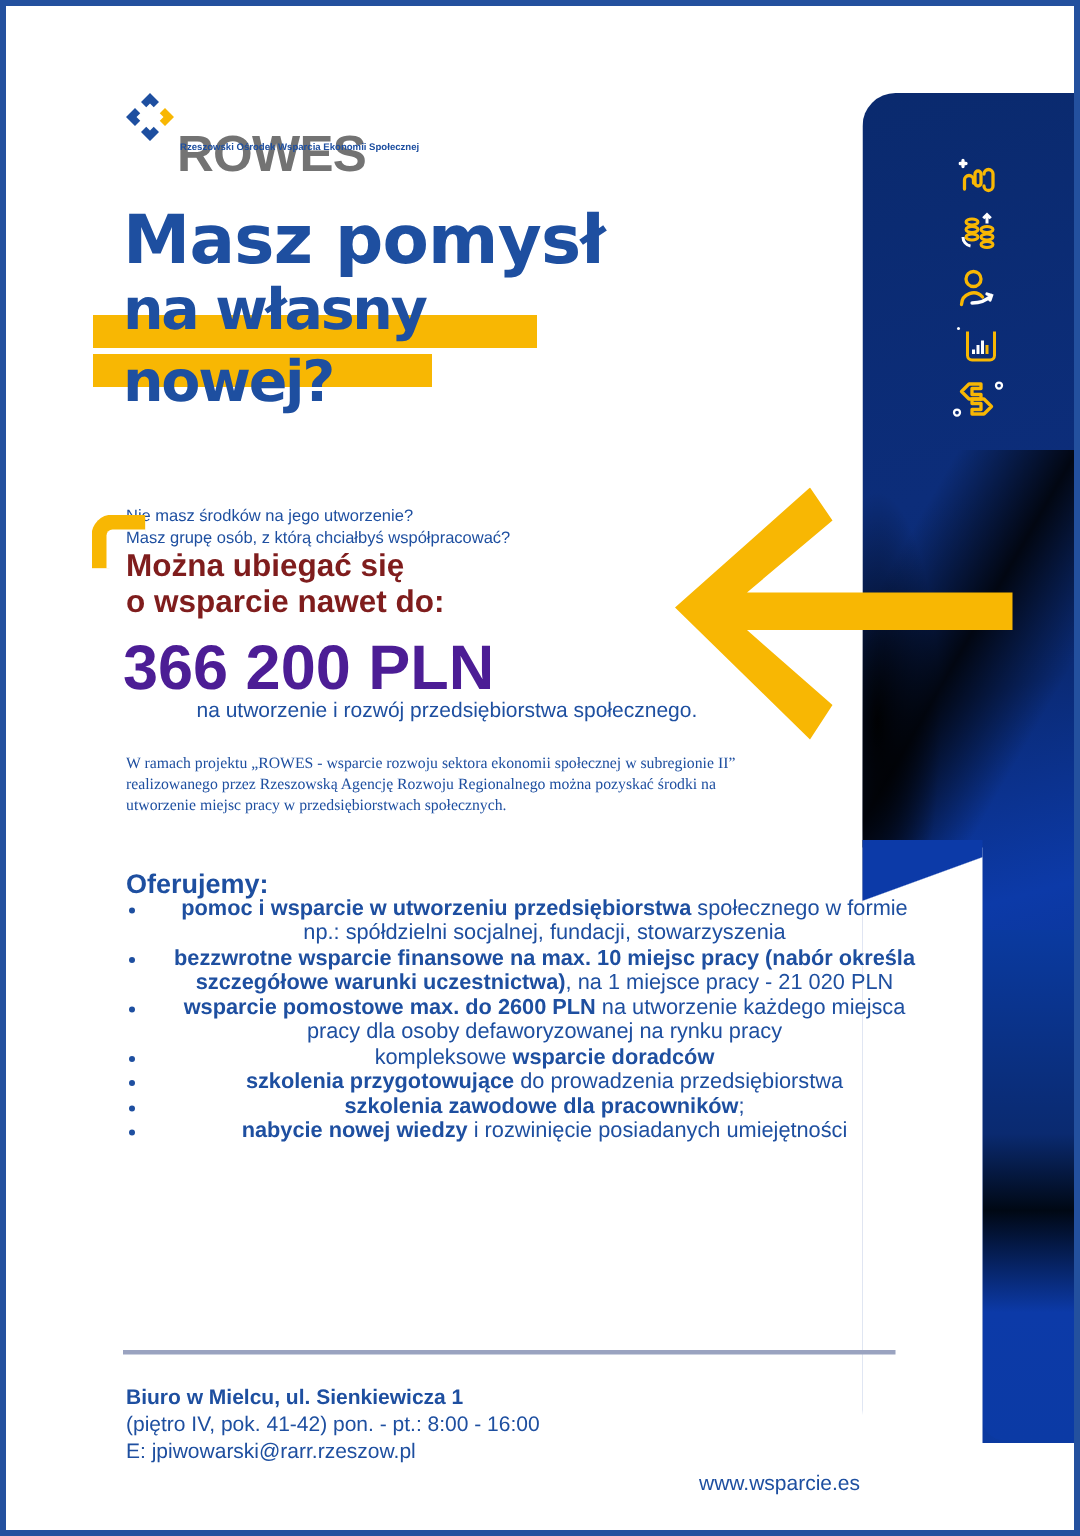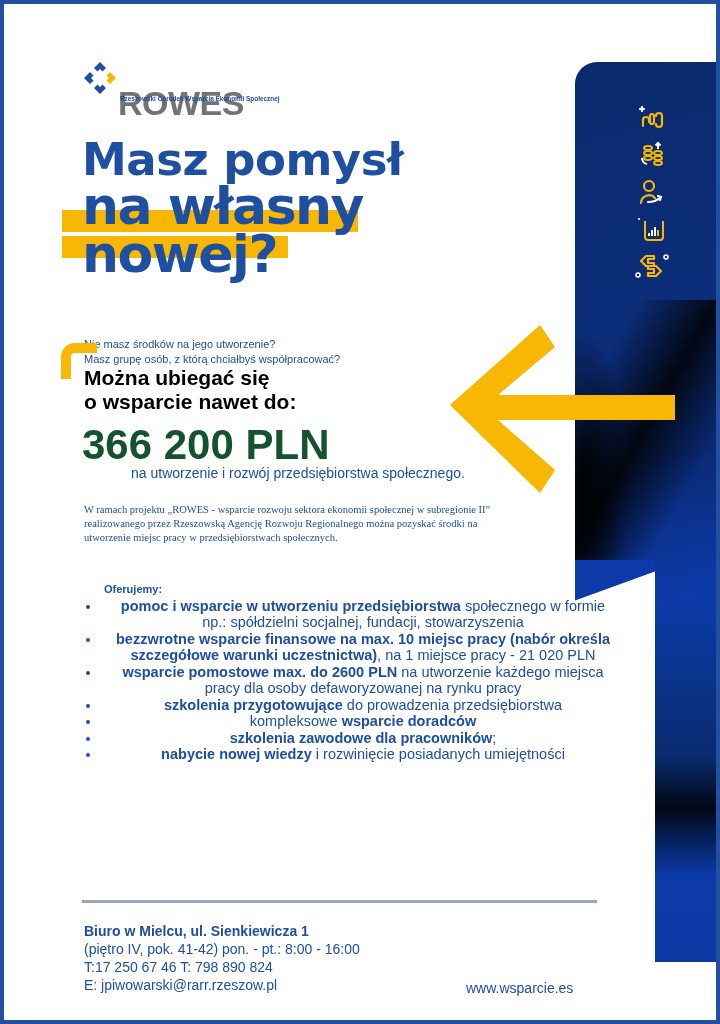--- a/index.html
+++ b/index.html
@@ -61,57 +61,57 @@
 
   
   .h1 {
     position: absolute; left: 82px; top: 133px; font-size: 45px; font-weight: 700;
     color: #1e4fa0; letter-spacing: -0.5px; z-index: 5; white-space: nowrap;
     font-family: "DejaVu Sans", sans-serif;
   }
   .hl-bar1 { position: absolute; left: 62px; top: 210px; width: 296px; height: 22px; background: #f8b703; z-index: 3; }
   .hl-bar2 { position: absolute; left: 62px; top: 236px; width: 226px; height: 22px; background: #f8b703; z-index: 3; }
   .h2 {
-    position: absolute; left: 82px; top: 182px; font-size: 52px; font-weight: 900;
+    position: absolute; left: 82px; top: 182px; font-size: 38px; font-weight: 900;
     color: #1e4fa0; z-index: 5; line-height: 48px; letter-spacing: -1.5px;
     font-family: "DejaVu Sans", sans-serif; font-weight: bold;
   }
 
   .intro {
     position: absolute; left: 84px; top: 305px; font-size: 11px; line-height: 15px; color: #1e4fa0; z-index: 5; margin-top: 32px;
   }
   .bracket {
     position: absolute; left: 61px; top: 343px; width: 36px; height: 36px;
     border-left: 10px solid #f8b703; border-top: 10px solid #f8b703;
     border-top-left-radius: 14px; box-sizing: border-box; z-index: 5;
   }
   .sub-h {
     position: absolute; left: 84px; top: 366px; font-size: 21px; font-weight: 700; line-height: 24px;
-    color: #000000; z-index: 5;
+    color: #7f1d1d; z-index: 5;
   }
   .amount {
-    position: absolute; left: 82px; top: 421px; font-size: 42px; font-weight: 700; color: #14532d;
+    position: absolute; left: 82px; top: 421px; font-size: 42px; font-weight: 700; color: #4c1d95;
     z-index: 5; letter-spacing: 0px; white-space: nowrap;
   }
   .amount-caption {
     position: absolute; left: 84px; top: 465px; font-size: 14px; color: #1e4fa0; z-index: 5; white-space: nowrap; padding-left: 47px;
   }
 
   
   .arrow { position: absolute; left: 450px; top: 325px; z-index: 6; }
 
   .desc {
     position: absolute; left: 84px; top: 503px; width: 440px; font-size: 10.5px; line-height: 14px;
     color: #1e4fa0; z-index: 5; font-family: Liberation Serif, serif;
   }
   .offer {
     position: absolute; left: 84px; top: 581px; width: 530px; z-index: 5; font-size: 14.5px; line-height: 16.5px;
     color: #1e4fa0;
   }
-  .offer-title { font-weight: 700; font-size: 11px; margin-bottom: 0; margin-left: 20px; }
+  .offer-title { font-weight: 700; font-size: 18px; margin-bottom: 0; }
   .offer ul { list-style: none; margin: 0; padding: 0; text-align: center; }
   .offer li { position: relative; padding-left: 28px; }
   .offer li::before {
     content: ""; position: absolute; left: 2px; top: 7px; width: 4px; height: 4px; border-radius: 50%;
     background: #1e4fa0;
   }
   .offer b { font-weight: 700; }
 
   .divider {
     position: absolute; left: 82px; top: 900px; width: 515px; height: 3px; background: #9aa3c0; z-index: 5;
@@ -207,28 +207,27 @@
 </svg>
 
 <div class="desc">W ramach projektu „ROWES - wsparcie rozwoju sektora ekonomii społecznej w subregionie II” realizowanego przez Rzeszowską Agencję Rozwoju Regionalnego można pozyskać środki na utworzenie miejsc pracy w przedsiębiorstwach społecznych.</div>
 
 <div class="offer">
   <div class="offer-title">Oferujemy:</div>
   <ul>
     <li><b>pomoc i wsparcie w utworzeniu przedsiębiorstwa</b><span> społecznego w formie np.: spółdzielni socjalnej, fundacji, stowarzyszenia</span></li>
     <li><b>bezzwrotne wsparcie finansowe na max. 10 miejsc pracy (nabór określa szczegółowe warunki uczestnictwa)</b><span>, na 1 miejsce pracy - 21 020 PLN</span></li>
     <li><b>wsparcie pomostowe max. do 2600 PLN</b><span> na utworzenie każdego miejsca pracy dla osoby defaworyzowanej na rynku pracy</span></li>
+    <li><span>kompleksowe </span><b>wsparcie doradców</b></li>
     <li><b>szkolenia przygotowujące</b><span> do prowadzenia przedsiębiorstwa</span></li>
-    <li><span>kompleksowe </span><b>wsparcie doradców</b></li>
     <li><b>szkolenia zawodowe dla pracowników</b><span>;</span></li>
     <li><b>nabycie nowej wiedzy</b><span> i rozwinięcie posiadanych umiejętności</span></li>
   </ul>
 </div>
 
 <div class="divider"></div>
 
 <div class="contact">
   <div class="title">Biuro w Mielcu, ul. Sienkiewicza 1</div>
   <div>(piętro IV, pok. 41-42) pon. - pt.: 8:00 - 16:00</div>
-  <div>T:17 250 67 46 T: 798 890 824</div>
   <div>E: jpiwowarski@rarr.rzeszow.pl</div>
 </div>
 <div class="website">www.wsparcie.es</div>
 
 </body></html>

